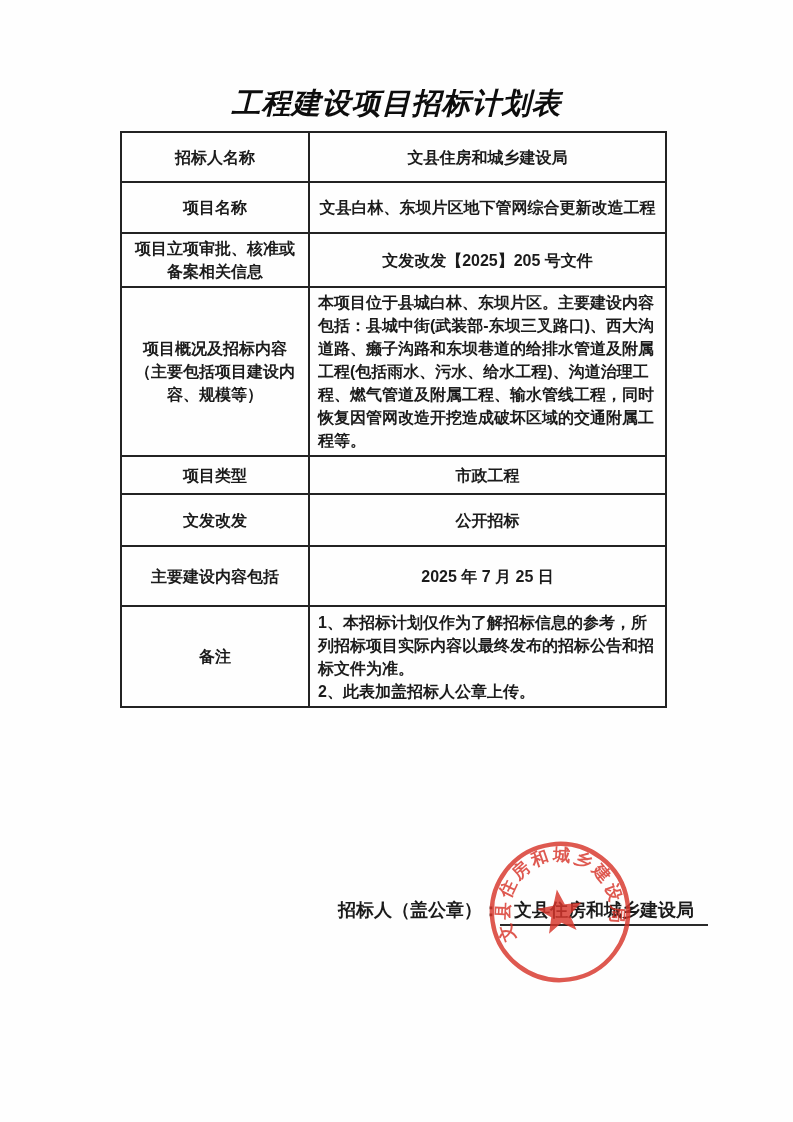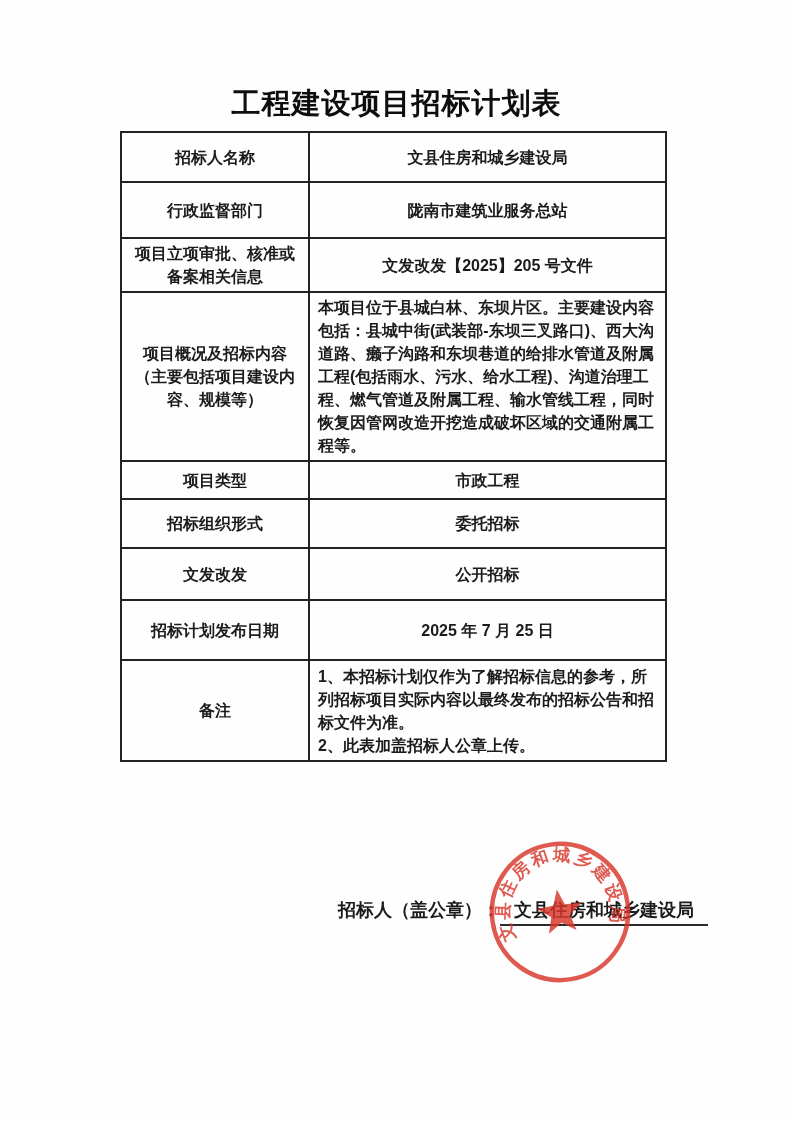--- a/index.html
+++ b/index.html
@@ -16,20 +16,21 @@
     position: absolute;
     top: 84px;
     left: 0;
     width: 793px;
     margin: 0;
     text-align: center;
     font-size: 29px;
     font-weight: 800;
     letter-spacing: 1px;
     color: #0d0d0d;
+    font-style: italic;
   }
   table.plan-table {
     position: absolute;
     top: 131px;
     left: 120px;
     width: 547px;
     border-collapse: collapse;
     table-layout: fixed;
   }
   table.plan-table td {
@@ -100,46 +101,42 @@
 <div class="page">
 
   <h1 class="title">工程建设项目招标计划表</h1>
 
   <table class="plan-table">
     <tbody>
         <tr class="r0">
       <td class="lbl">招标人名称</td>
       <td class="val">文县住房和城乡建设局</td>
     </tr>
-    <tr class="r2">
-      <td class="lbl">行政监督部门</td>
-      <td class="val">陇南市建筑业服务总站</td>
+    <tr class="r1">
+      <td class="lbl">项目名称</td>
+      <td class="val">文县白林、东坝片区地下管网综合更新改造工程</td>
     </tr>
     <tr class="r3">
       <td class="lbl">项目立项审批、核准或备案相关信息</td>
       <td class="val">文发改发【2025】205 号文件</td>
     </tr>
     <tr class="r4">
       <td class="lbl">项目概况及招标内容（主要包括项目建设内容、规模等）</td>
       <td class="val-left">本项目位于县城白林、东坝片区。主要建设内容包括：县城中街(武装部-东坝三叉路口)、西大沟道路、癞子沟路和东坝巷道的给排水管道及附属工程(包括雨水、污水、给水工程)、沟道治理工程、燃气管道及附属工程、输水管线工程，同时恢复因管网改造开挖造成破坏区域的交通附属工程等。</td>
     </tr>
     <tr class="r5">
       <td class="lbl">项目类型</td>
       <td class="val">市政工程</td>
     </tr>
-    <tr class="r7">
-      <td class="lbl">招标组织形式</td>
-      <td class="val">委托招标</td>
-    </tr>
     <tr class="r8">
       <td class="lbl">文发改发</td>
       <td class="val">公开招标</td>
     </tr>
     <tr class="r10">
-      <td class="lbl">招标计划发布日期</td>
+      <td class="lbl">主要建设内容包括</td>
       <td class="val">2025 年 7 月 25 日</td>
     </tr>
     <tr class="r11">
       <td class="lbl">备注</td>
       <td class="val-left prewrap">1、本招标计划仅作为了解招标信息的参考，所列招标项目实际内容以最终发布的招标公告和招标文件为准。
 2、此表加盖招标人公章上传。</td>
     </tr>
   </tbody>
     </table>
 

